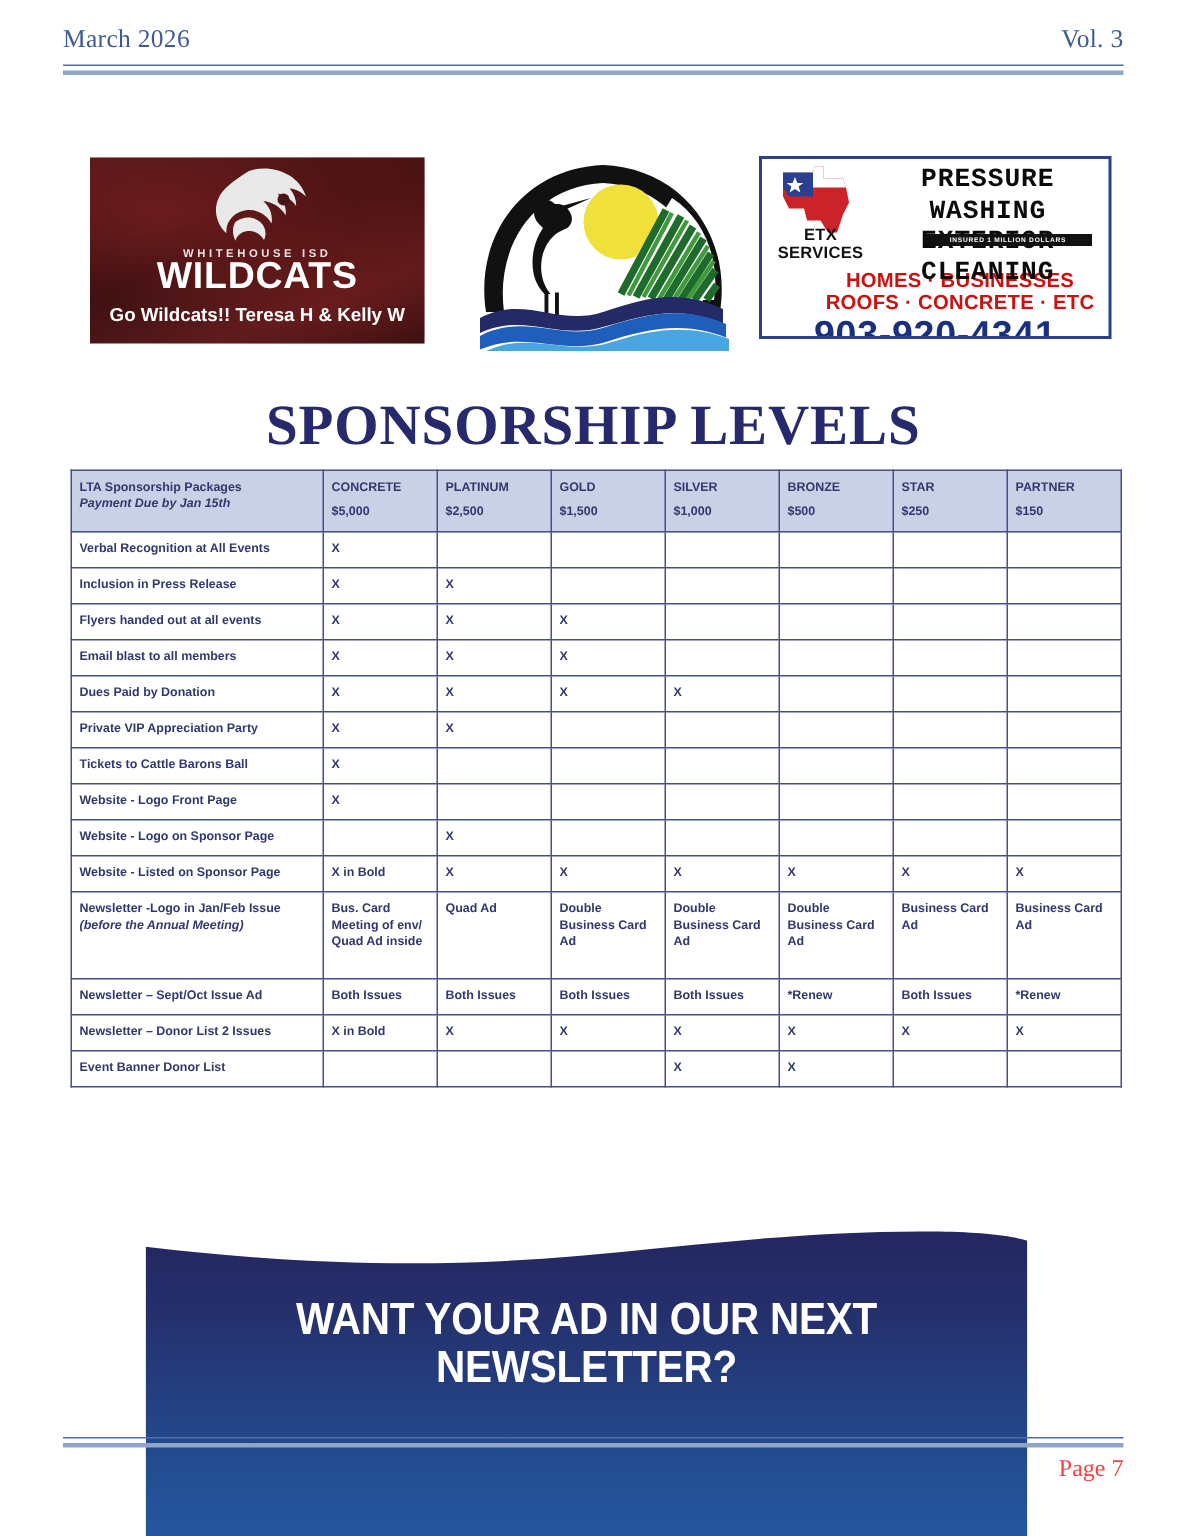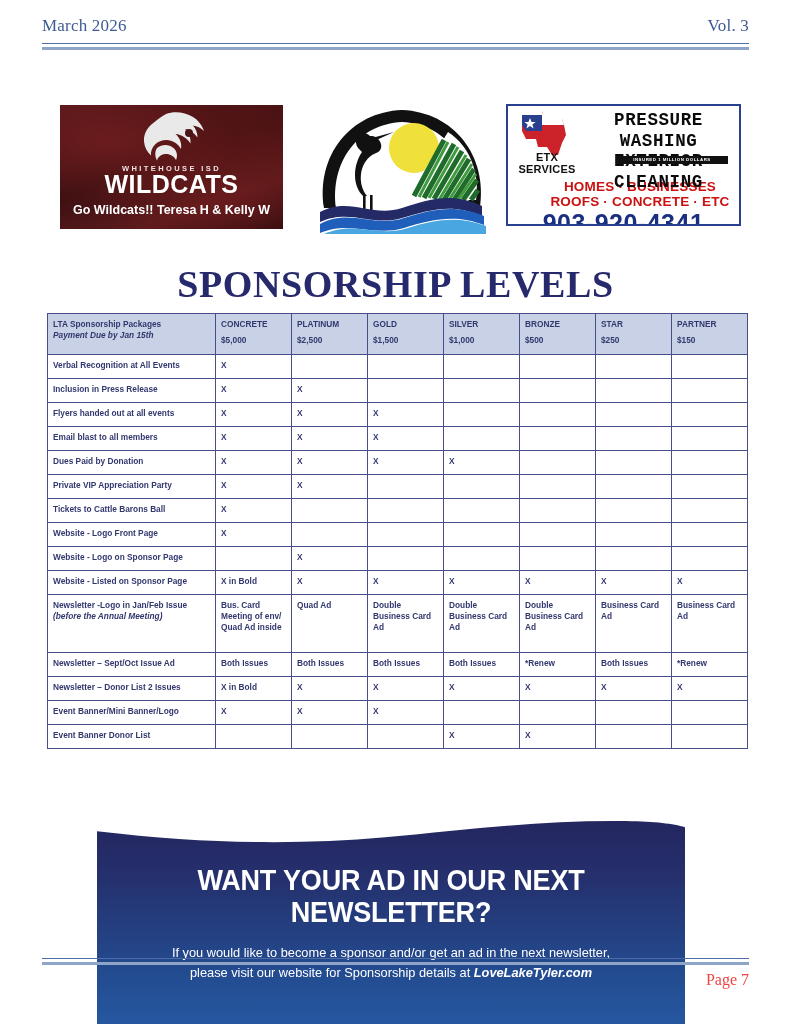--- a/index.html
+++ b/index.html
@@ -595,51 +595,37 @@
           <td>Newsletter – Donor List 2 Issues</td>
           <td><span class="mark">X in Bold</span></td>
           <td><span class="mark">X</span></td>
           <td><span class="mark">X</span></td>
           <td><span class="mark">X</span></td>
           <td><span class="mark">X</span></td>
           <td><span class="mark">X</span></td>
           <td><span class="mark">X</span></td>
         </tr>
         <tr class="r-normal">
-          <td>Event Banner/Mini Banner/Logo</td>
-          <td><span class="mark">X</span></td>
-          <td><span class="mark">X</span></td>
-          <td><span class="mark">X</span></td>
-          <td></td>
-          <td></td>
-          <td></td>
-          <td></td>
-        </tr>
-        <tr class="r-normal">
           <td>Event Banner Donor List</td>
           <td></td>
           <td></td>
           <td></td>
           <td><span class="mark">X</span></td>
           <td><span class="mark">X</span></td>
           <td></td>
           <td></td>
         </tr>
       </tbody>
   </table>
 </div>
 
 <div class="promo-banner">
   <div class="promo-fill"></div>
   <div class="promo-content">
     <div class="promo-head">WANT YOUR AD IN OUR NEXT NEWSLETTER?</div>
-    <div class="promo-body">
-      <div>If you would like to become a sponsor and/or get an ad in the next newsletter,</div>
-      <div><span>please visit our website for Sponsorship details at </span><span class="promo-site">LoveLakeTyler.com</span></div>
-    </div>
   </div>
 </div>
 
 <div class="page-footer">
   <div class="footer-rules">
     <div class="rule-thin"></div>
     <div class="rule-gap"></div>
     <div class="rule-thick"></div>
   </div>
   <div class="footer-page">Page 7</div>

